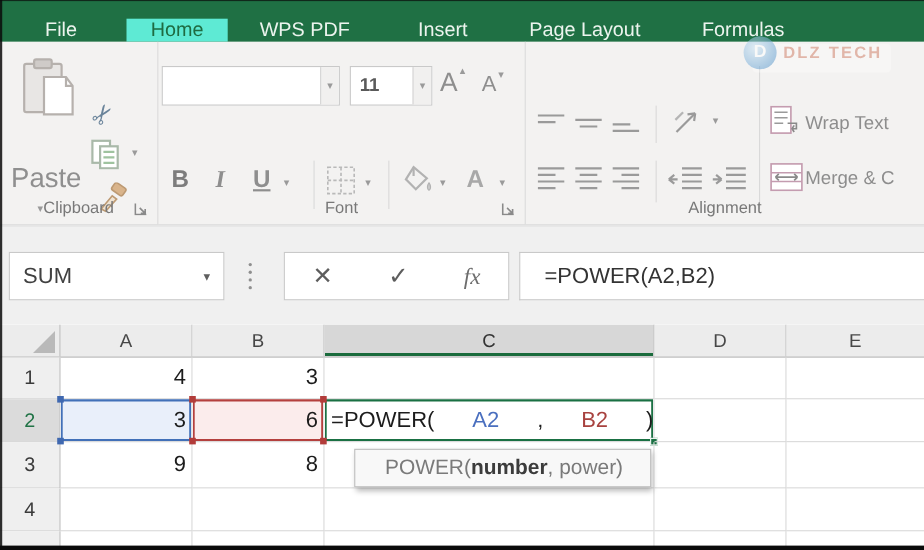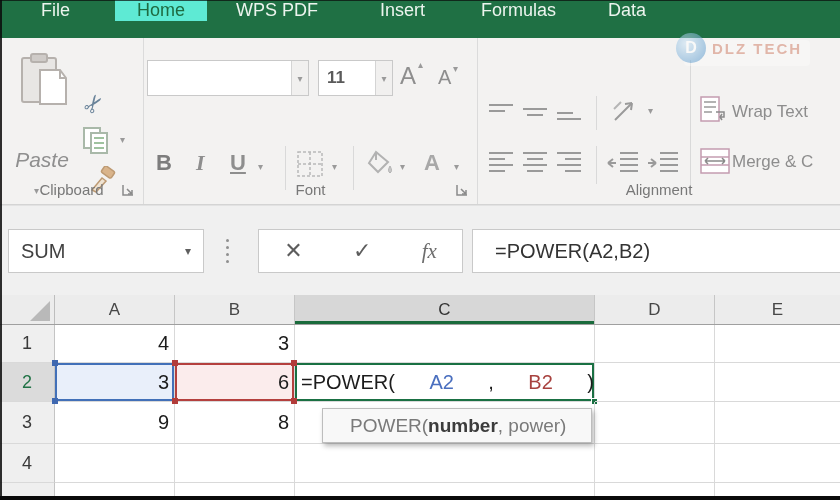--- a/index.html
+++ b/index.html
@@ -6,21 +6,21 @@
   html,body { width:840px; height:500px; overflow:hidden; }
   body { font-family:"Liberation Sans","DejaVu Sans",sans-serif; background:#f3f2f1; position:relative; }
 
   
   .edge { position:absolute; background:#0a0a0a; z-index:50; }
   .edge.top { left:0; top:0; width:840px; height:1px; opacity:.7; }
   .edge.left { left:0; top:0; width:2px; height:500px; opacity:.85; }
   .edge.bottom { left:0; bottom:0; width:840px; height:4px; }
 
   
-  .tabbar { position:absolute; left:0; top:0; width:840px; height:38px; background:#1f7044; display:flex; align-items:flex-start; overflow:hidden; }
+  .tabbar { position:absolute; left:0; top:0; width:840px; height:38px; background:#1f7044; display:flex; align-items:flex-end; overflow:hidden; }
   .tab { display:flex; align-items:center; padding:0 17px; color:#ecf4ee; font-size:18px; white-space:nowrap; cursor:default; }
   .tab.active { background:#5eead4; color:#1e6b41; padding:0 22px; }
   .m-file{margin-left:24px;} .m-home{margin-left:28px;} .m-wps{margin-left:12px;} .m-insert{margin-left:28px;} .m-pl{margin-left:22px;} .m-form{margin-left:22px;} .m-data{margin-left:18px;}
 
   
   .watermark { position:absolute; left:676px; top:28px; width:140px; height:40px; z-index:40; display:flex; align-items:center; opacity:.55; pointer-events:none; }
   .wm-box { position:absolute; left:8px; top:12px; width:126px; height:26px; background:rgba(255,255,255,.55); border-radius:4px; }
   .wm-globe { position:relative; width:30px; height:30px; border-radius:50%; background:radial-gradient(circle at 35% 35%, #cfe6f5, #6fa8d6 70%, #4f86b8); display:flex; align-items:center; justify-content:center; color:#ffffff; font-size:16px; font-weight:bold; }
   .wm-text { position:relative; margin-left:6px; font-size:15px; font-weight:bold; letter-spacing:2px; color:rgba(196,92,63,.75); }
 
@@ -32,21 +32,21 @@
   .g-align { left:478px; width:362px; border-right:none; }
   .glabel { position:absolute; bottom:6px; width:100%; text-align:center; font-size:15px; color:#787878; }
   .launcher { position:absolute; bottom:8px; width:13px; height:12px; }
   .launcher svg { display:block; }
 
   .rb-ico { position:absolute; }
   .caret { position:absolute; font-size:10px; color:#9a9a9a; line-height:10px; }
   .vsep { position:absolute; width:1px; background:#d9d9d9; }
 
   
-  .paste-label { position:absolute; left:10px; top:110px; width:64px; text-align:center; font-size:21px; color:#8f8f8f;font-style:italic; }
+  .paste-label { position:absolute; left:10px; top:110px; width:64px; text-align:center; font-size:25px; color:#8f8f8f; }
   .scissors { transform:rotate(-55deg); font-size:24px; color:#53718c; opacity:.85; }
 
   
   .combo { position:absolute; background:#ffffff; border:1px solid #c9c9c9; display:flex; }
   .combo .dd { margin-left:auto; width:17px; background:#f1f0ef; border-left:1px solid #d4d4d4; display:flex; align-items:center; justify-content:center; color:#9a9a9a; font-size:10px; }
   .fontname { left:3px; top:22px; width:162px; height:36px; }
   .fontsize { left:174px; top:22px; width:75px; height:36px; font-size:17px; color:#5a5a5a; }
   .fontsize .val { display:flex; align-items:center; padding-left:8px;font-weight:bold; }
   .glyph-btn { position:absolute; color:#8e8e8e; }
   .biglet { font-size:22px; font-weight:bold; }
@@ -97,22 +97,22 @@
   .tooltip b { color:#3c3c3c; }
 </style>
 </head>
 <body>
 
 <div class="tabbar">
   <div class="tab m-file">File</div>
   <div class="tab active m-home">Home</div>
   <div class="tab m-wps">WPS PDF</div>
   <div class="tab m-insert">Insert</div>
+  <div class="tab m-pl">Page Layout</div>
   <div class="tab m-form">Formulas</div>
-  <div class="tab m-data">Data</div>
 
 </div>
 
 <div class="watermark">
   <div class="wm-box"></div>
   <div class="wm-globe">D</div>
   <div class="wm-text">DLZ TECH</div>
 </div>
 
 <div class="ribbon">

